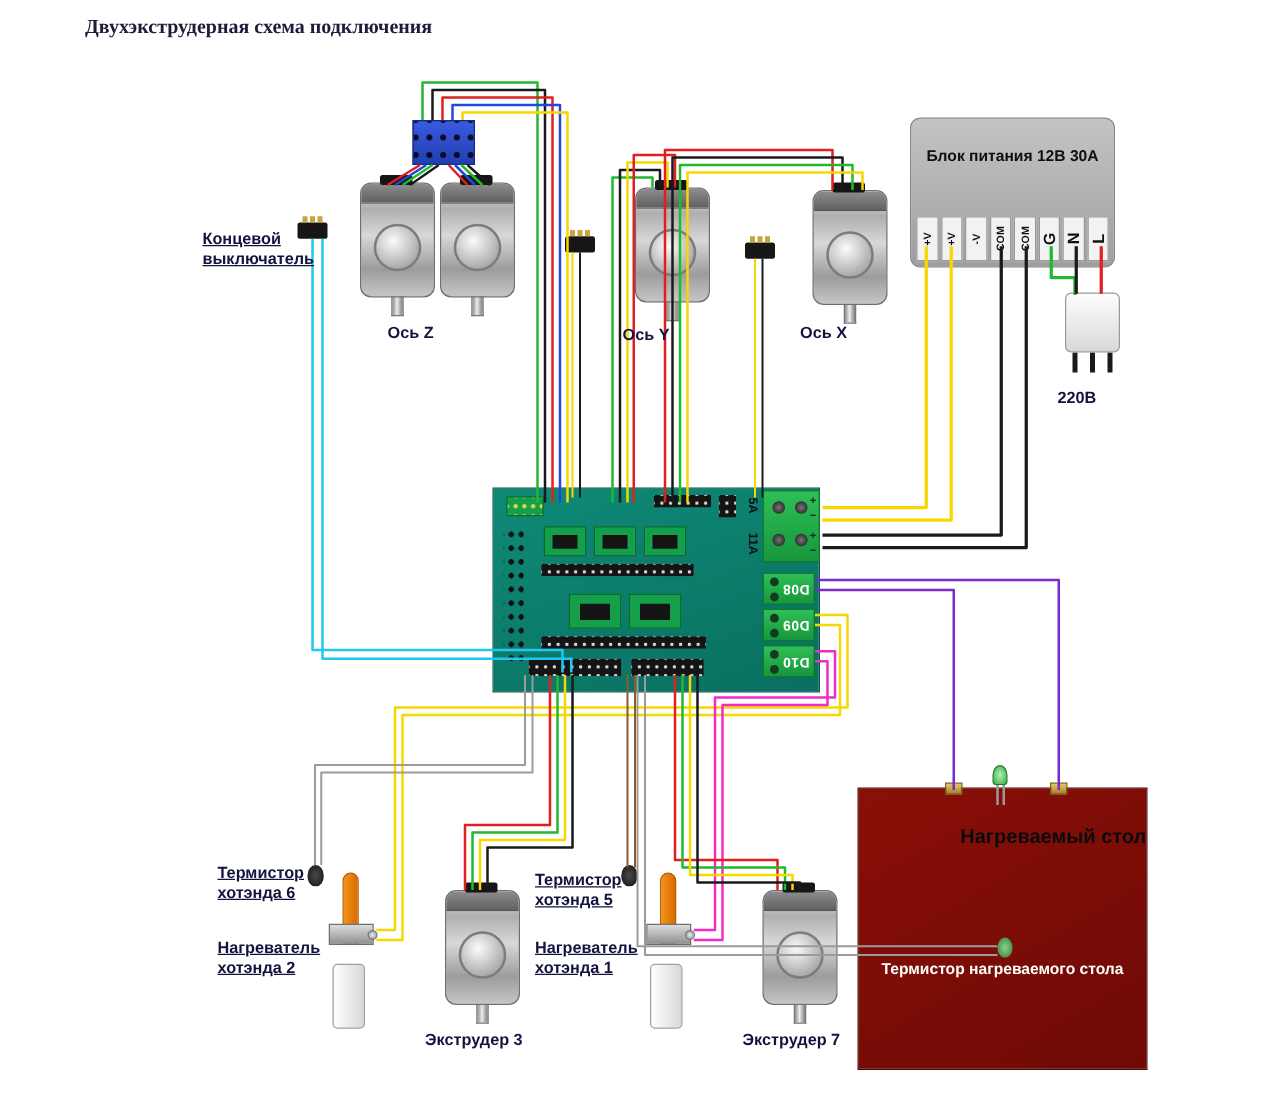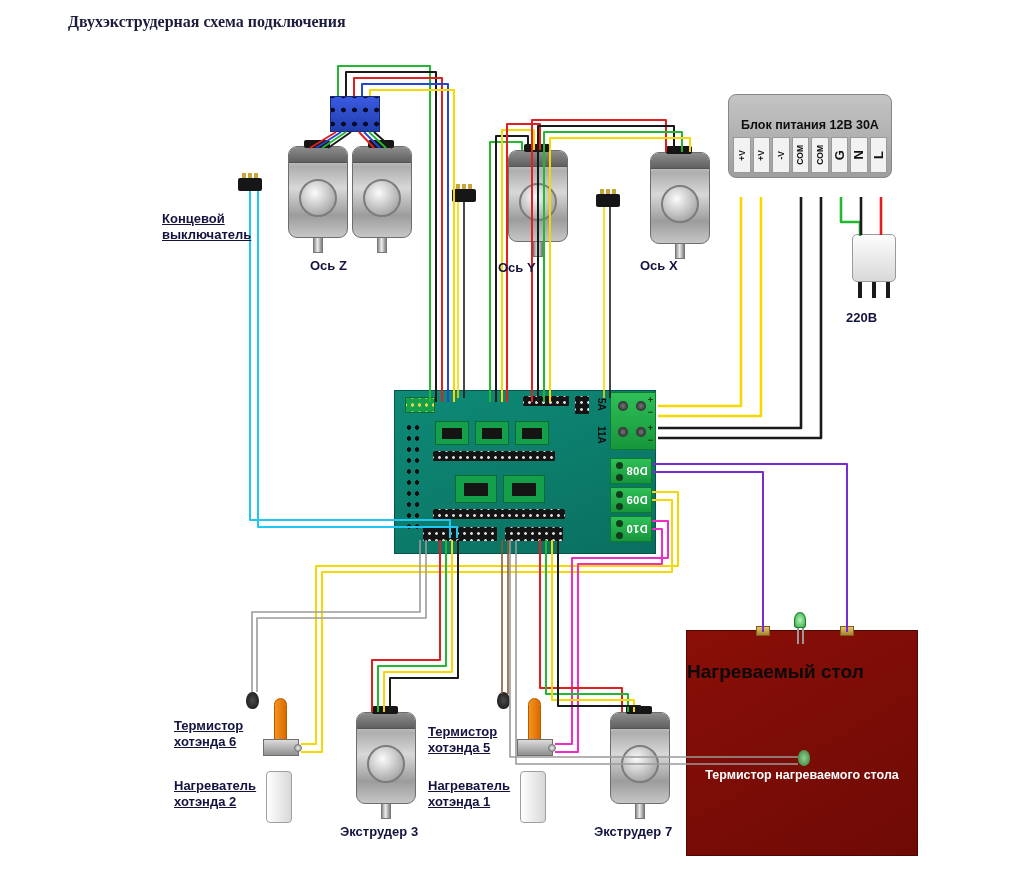--- a/index.html
+++ b/index.html
@@ -1,20 +1,20 @@
 <!DOCTYPE html>
 <html><head>
 <meta charset="utf-8">
 <style>
   * { margin:0; padding:0; box-sizing:border-box; }
   body { background:#ffffff; font-family:"Liberation Sans", sans-serif; }
   .canvas { position:relative; width:1012px; height:892px; background:#fff; overflow:hidden; }
 
   .lbl { position:absolute; font-weight:bold; font-size:13px; color:#13133f; line-height:1.25; z-index:60; }
-  .lbl.u { text-decoration:underline;margin-top:28px; }
+  .lbl.u { text-decoration:underline; }
   .lbl.center { text-align:left; }
   .title { position:absolute; left:68px; top:13px; font-family:"Liberation Serif", serif;
            font-weight:bold; font-size:16px; color:#1c1c3c; z-index:60; }
 
   svg.wires { position:absolute; left:0; top:0; z-index:50; pointer-events:none; }
   svg.wires path { fill:none; stroke-width:2; stroke-linejoin:round; }
   svg.wires .w1 { stroke-width:1.6; }
   svg.wires .w3 { stroke-width:2.6; }
 
   
@@ -24,21 +24,21 @@
   .m-top { position:absolute; top:0; left:0; right:0; height:16px; border-radius:8px 8px 0 0;
     background:linear-gradient(#8d8d8d,#606060); border-bottom:1px solid #555; }
   .m-flange { position:absolute; left:50%; top:32px; transform:translateX(-50%); width:38px; height:38px;
     border-radius:50%; border:2px solid #7c7c7c;
     background:radial-gradient(circle at 40% 35%, #fbfbfb, #b9b9b9 60%, #8d8d8d); }
   .m-tab { position:absolute; top:-6px; left:16px; width:26px; height:8px; background:#151515; border-radius:2px; z-index:2; }
   .m-shaft { width:10px; height:16px; margin:-1px auto 0; border:1px solid #777; border-top:none;
     background:linear-gradient(90deg,#8f8f8f,#ececec 45%,#7f7f7f); }
 
   
-  .psu { position:absolute; left:728px; top:94px; width:164px; height:84px; z-index:10;
+  .psu { position:absolute; left:728px; top:94px; width:164px; height:120px; z-index:10;
     background:linear-gradient(#c4c4c4,#9e9e9e); border:1px solid #878787; border-radius:8px; }
   .psu-title { position:absolute; top:23px; left:0; right:0; text-align:center; font-weight:bold; font-size:12.5px; color:#0e0e0e; }
   .psu-terms { position:absolute; left:4px; right:4px; bottom:4px; height:36px; display:flex; gap:2px; }
   .term { flex:1; background:#f2f2f2; border:1px solid #9a9a9a; display:flex; align-items:center; justify-content:center; }
   .tl { writing-mode:vertical-rl; transform:rotate(180deg); font-size:8.5px; font-weight:bold; color:#111; }
   .tl.big { font-size:13px; }
 
   .plug { position:absolute; left:852px; top:234px; width:44px; height:48px; z-index:10;
     background:linear-gradient(#fdfdfd,#d9d9d9); border:1px solid #9a9a9a; border-radius:5px; }
   .prong { position:absolute; width:4px; height:16px; background:#1a1a1a; top:282px; z-index:9; }
@@ -76,22 +76,22 @@
 
   .dout { position:absolute; left:610px; width:42px; height:26px; z-index:12;
     background:linear-gradient(#2fbf57,#17963c); border:1px solid #0c7a2d; }
   .dout .screw2 { position:absolute; left:5px; width:7px; height:7px; border-radius:50%; background:#123c1c; }
   .dout .dlabel { position:absolute; right:3px; top:50%; transform:translateY(-50%) rotate(180deg);
     color:#fff; font-weight:bold; font-size:11px; letter-spacing:.5px; }
 
   
   .bed { position:absolute; left:686px; top:630px; width:232px; height:226px; z-index:6;
     background:linear-gradient(150deg,#8a0f08,#6e0a05); border:1px solid #4e0703; }
-  .bedtitle { position:absolute; left:0; right:0; top:30px; text-align:left;
-    font-weight:bold; font-size:19px; color:#0b0b0b; }
+  .bedtitle { position:absolute; left:0; right:0; top:30px; text-align:right;
+    font-weight:bold; font-size:16px; color:#0b0b0b; }
   .bedtherm { position:absolute; left:10px; right:10px; top:136px; text-align:center;
     font-weight:bold; font-size:12.5px; color:#ffffff; line-height:1.3; }
   .pad { position:absolute; width:14px; height:10px; z-index:12;
     background:linear-gradient(#e8c76a,#a5822e); border:1px solid #7a5c1c; }
   .led { position:absolute; left:794px; top:612px; width:12px; height:16px; z-index:12;
     background:radial-gradient(#b9f0b9,#2fae3e); border-radius:50% 50% 20% 20%; border:1px solid #1d7a2a; }
   .leg { position:absolute; width:2px; height:16px; background:#9a9a9a; z-index:7; }
 
   
   .bead { position:absolute; width:13px; height:17px; z-index:12;

